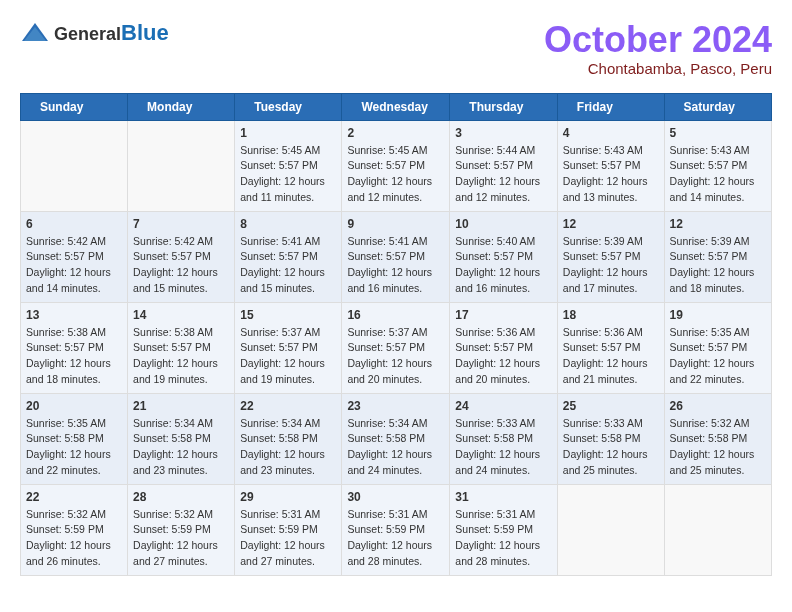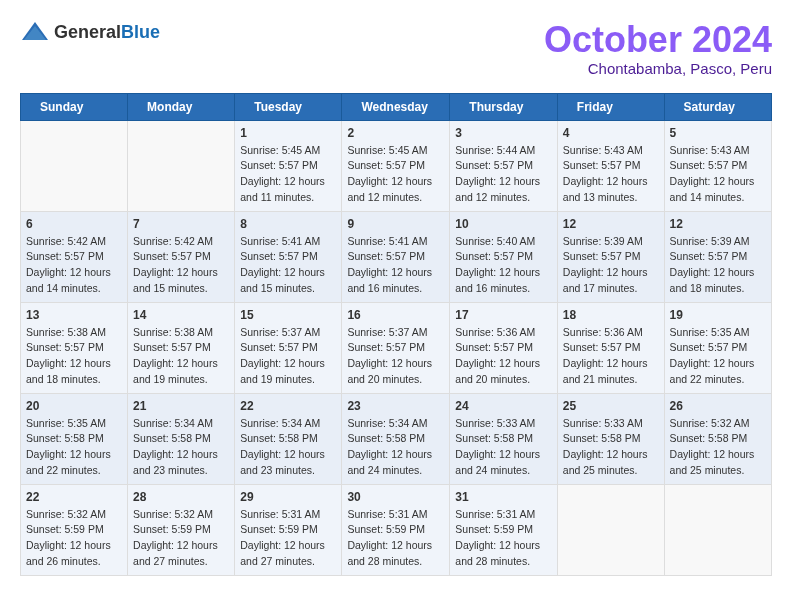--- a/index.html
+++ b/index.html
@@ -20,40 +20,40 @@
       display: flex;
       align-items: center;
       gap: 4px;
     }
     .logo-text-general {
       font-size: 18px;
       font-weight: bold;
       color: #333;
     }
     .logo-text-blue {
-      font-size: 18px;
+      font-size: 22px;
       font-weight: bold;
       color: #1a6eb5;
     }
     .logo-icon {
       width: 30px;
       height: 24px;
     }
     .title-section {
       text-align: right;
     }
     .calendar-title {
       font-size: 36px;
       font-weight: bold;
       color: #8b5cf6;
       line-height: 1.1;
     }
     .calendar-subtitle {
       font-size: 15px;
-      color: #4c1d95;
+      color: #7f1d1d;
     }
     .calendar-table {
       width: 100%;
       border-collapse: collapse;
       border: 1px solid #ccc;
     }
     .calendar-table thead tr th {
       background-color: #2a6db5;
       color: #fff;
       font-size: 12px;

